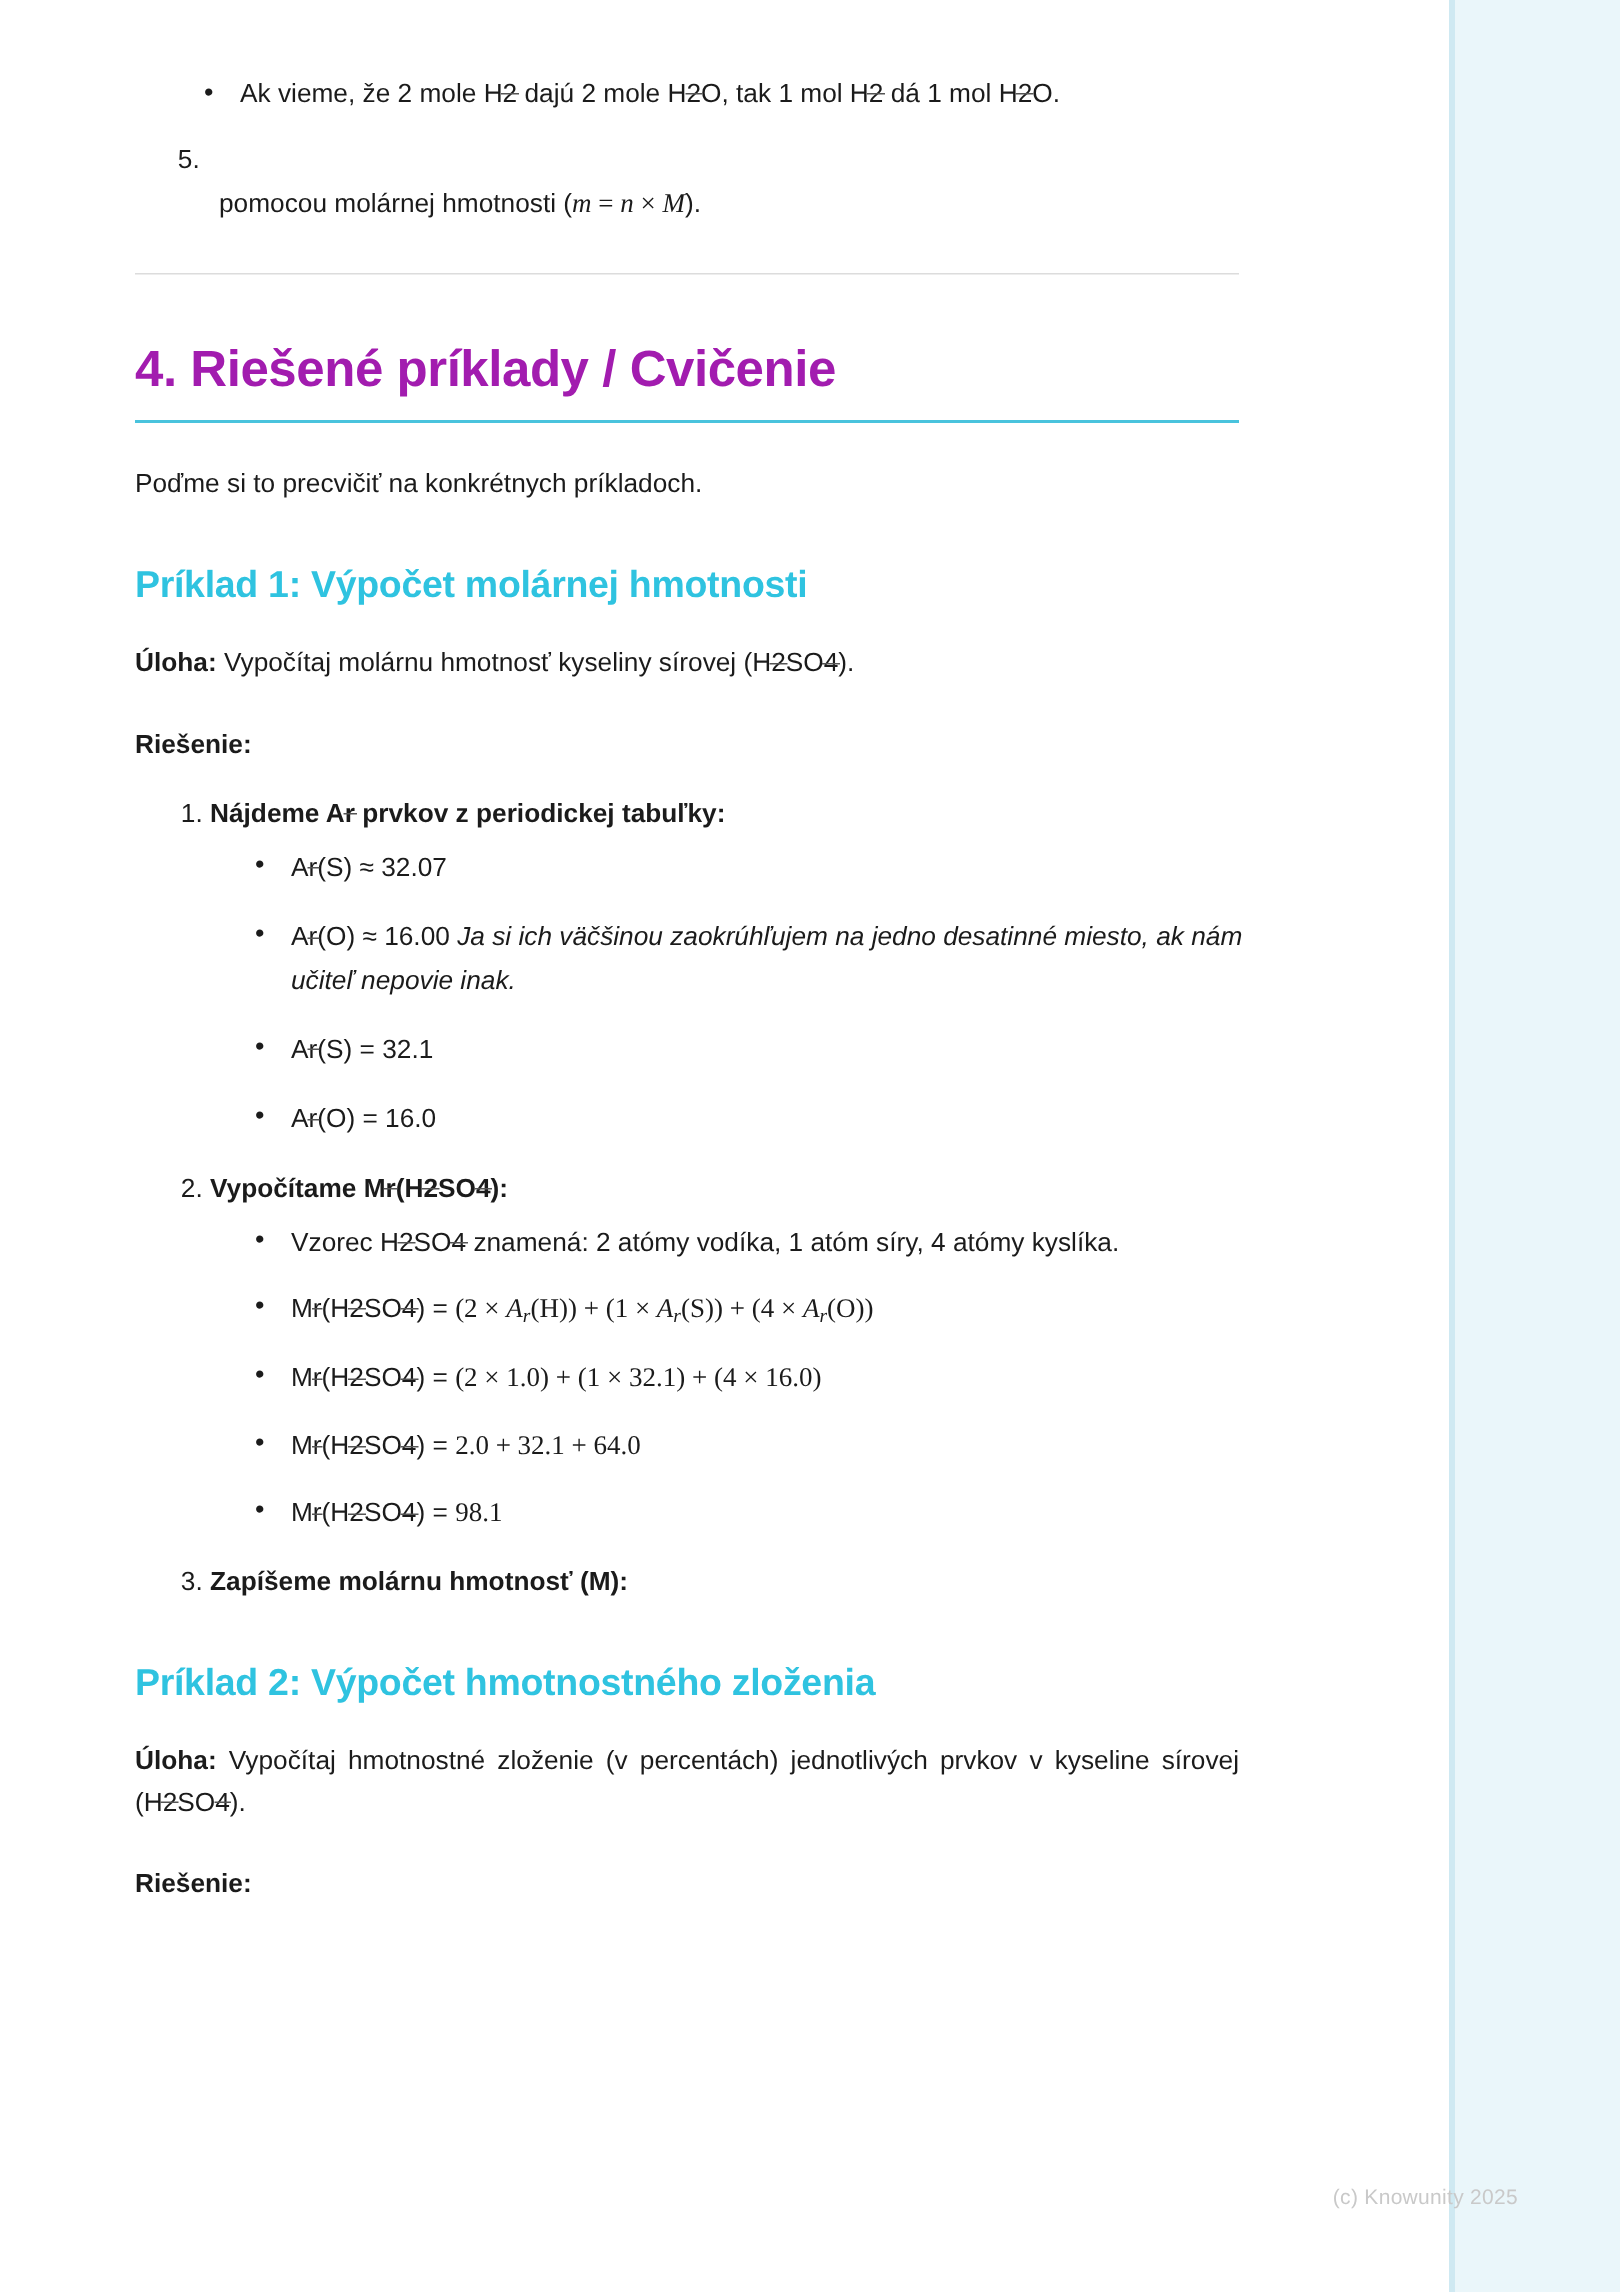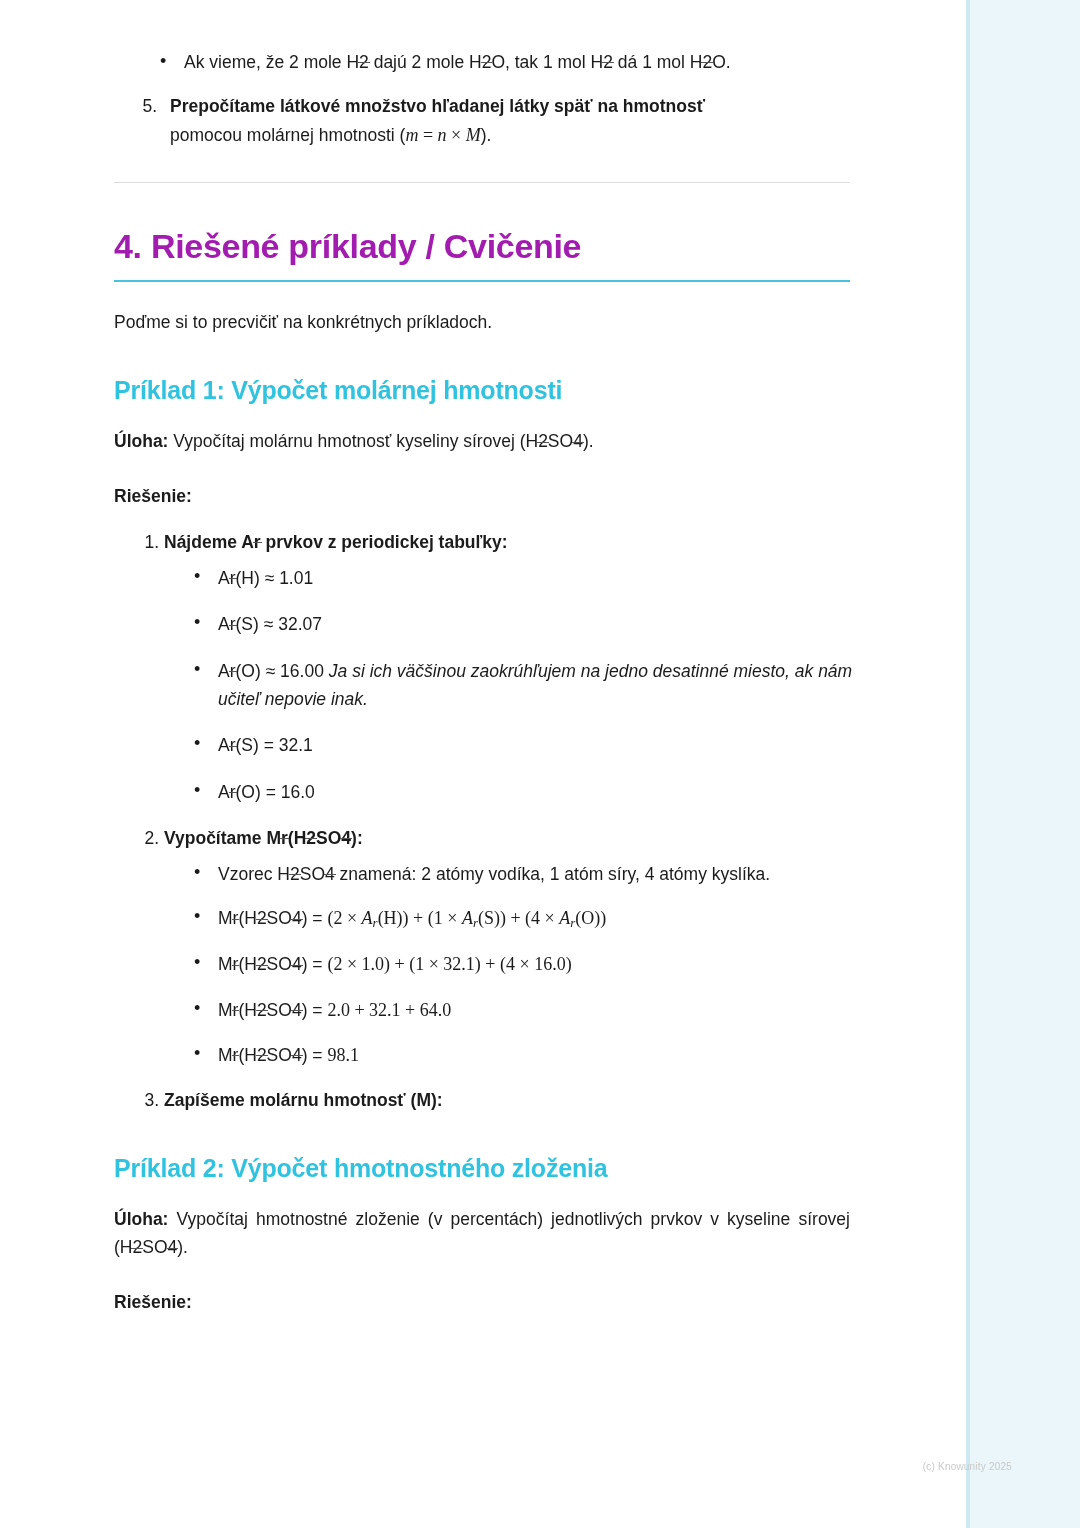--- a/index.html
+++ b/index.html
@@ -35,21 +35,20 @@
     right: 110px;
     width: 4px;
     height: 100%;
     background: #cfe9f2;
   }
   .content {
     position: absolute;
     left: 90px;
     top: 0;
     width: 740px;
-    margin-left: 24px;
   }
   
   p, li, div.txt {
     font-size: 17.5px;
     line-height: 1.62;
   }
   .bullet-top {
     margin: 0;
     padding-top: 48px;
   }
@@ -173,21 +172,21 @@
     font-family: "Liberation Serif", serif;
     font-style: italic;
     font-size: 0.72em;
     vertical-align: -0.25em;
   }
   .ital { font-style: italic; }
   .watermark {
     position: absolute;
     right: 68px;
     bottom: 56px;
-    font-size: 10px;
+    font-size: 14px;
     color: #c9c9c9;
     letter-spacing: 0.2px;
     white-space: nowrap;
   }
 </style>
 </head>
 <body>
 
 <div class="page">
 
@@ -199,21 +198,21 @@
     <div class="bullet-top">
       <ul class="lvl1">
         <li>
           Ak vieme, že 2 mole H<span class="strike">2</span> dajú 2 mole H<span class="strike">2</span>O, tak 1 mol H<span class="strike">2</span> dá 1 mol H<span class="strike">2</span>O.
         </li>
       </ul>
     </div>
 
     <ol class="main" start="5">
       <li>
-        <b>Prepočítame látkové množstvo hľadanej látky späť na hmotnosť</b><br>
+        <br>
         pomocou molárnej hmotnosti (<span class="math"><i>m</i> = <i>n</i> × <i>M</i></span>).
       </li>
     </ol>
 
     <hr class="hr">
 
     <h2 class="section">4. Riešené príklady / Cvičenie</h2>
     <hr class="section-rule">
 
     <p class="lead">Poďme si to precvičiť na konkrétnych príkladoch.</p>
@@ -227,21 +226,20 @@
 
     <p class="solution">
       <b>Riešenie:</b>
     </p>
 
     <ol class="steps">
 
       <li>
         <b>Nájdeme A<span class="strike">r</span> prvkov z periodickej tabuľky:</b>
         <ul class="sub">
-          <li>A<span class="strike">r</span>(H) ≈ 1.01</li>
           <li>A<span class="strike">r</span>(S) ≈ 32.07</li>
           <li>A<span class="strike">r</span>(O) ≈ 16.00 <span class="ital">Ja si ich väčšinou zaokrúhľujem na jedno desatinné miesto, ak nám učiteľ nepovie inak.</span></li>
           <li>A<span class="strike">r</span>(S) = 32.1</li>
           <li>A<span class="strike">r</span>(O) = 16.0</li>
         </ul>
       </li>
 
       <li>
         <b>Vypočítame M<span class="strike">r</span>(H<span class="strike">2</span>SO<span class="strike">4</span>):</b>
         <ul class="sub tight">

